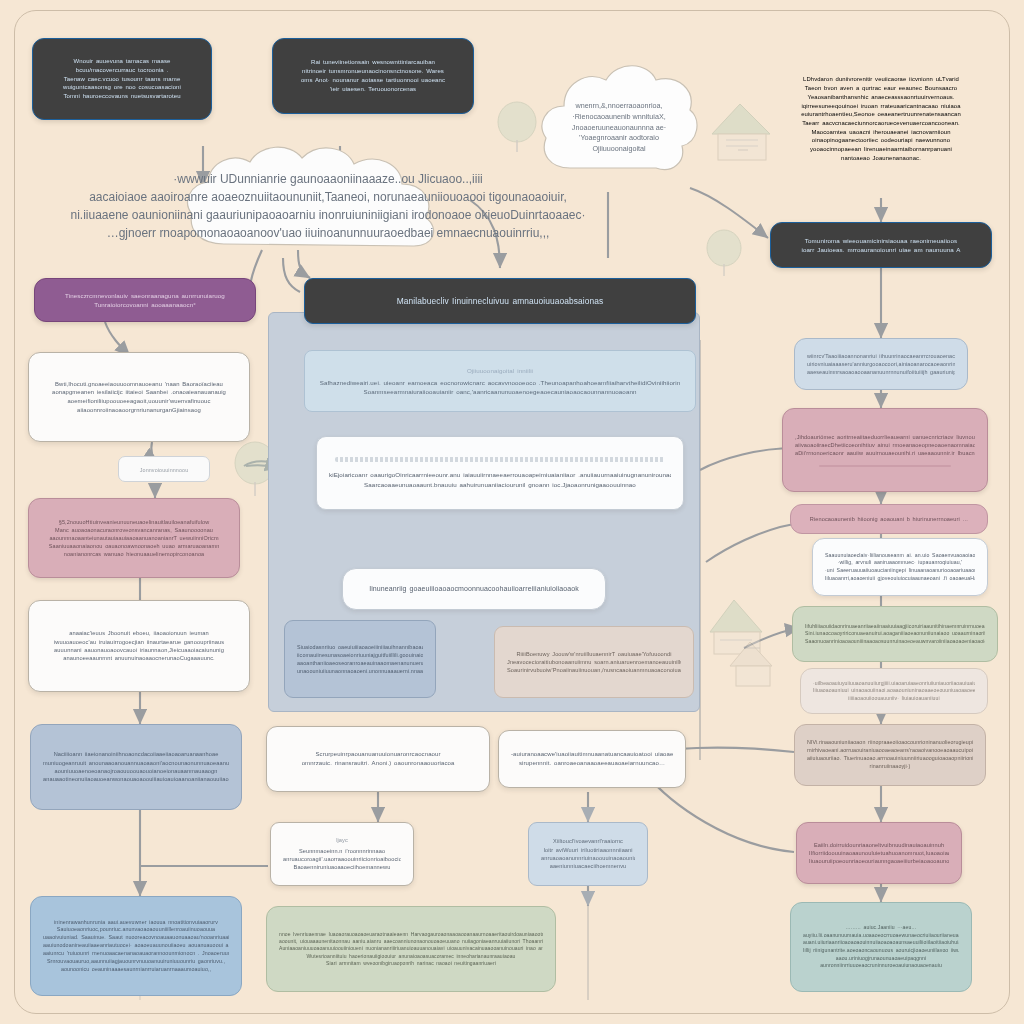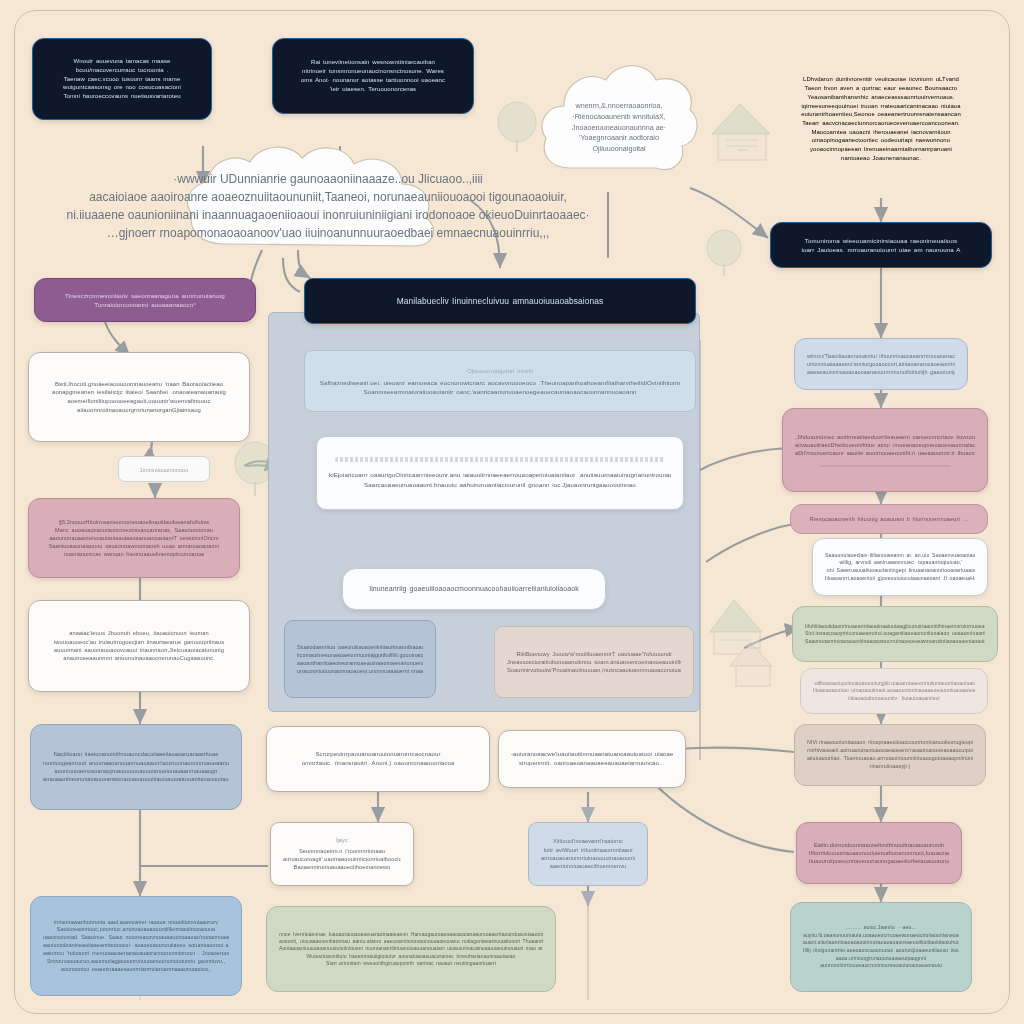--- a/index.html
+++ b/index.html
@@ -38,21 +38,21 @@
     word-spacing:1px;
     overflow:hidden;
     filter:blur(.62px);
     text-rendering:optimizeLegibility;
   }
   .node .ln{display:block;white-space:nowrap;overflow:hidden;}
   .ctr{text-align:center;}
   .lft{text-align:left;}
 
   
-  .c-blue    {background:#0f172a;color:#cfe2f3;border:1.3px solid #1b5f9b;
+  .c-blue    {background:#404040;color:#cfe2f3;border:1.3px solid #1b5f9b;
               box-shadow:0 2px 5px rgba(60,50,40,.16);justify-content:center;}
   .c-purple  {background:#8f5c92;color:#e3cfe4;border:1.3px solid #77457a;
               box-shadow:0 2px 5px rgba(60,50,40,.16);}
   .c-white   {background:#fcfbfa;color:#5a6472;border:1.2px solid #b9b2a6;
               box-shadow:0 2px 5px rgba(60,50,40,.12);}
   .c-rose    {background:#d9aeb8;color:#6d5159;border:1.2px solid #b98d99;
               box-shadow:0 2px 4px rgba(60,50,40,.13);}
   .c-rose-lt {background:#dcb1bb;color:#6d5159;border:1.2px solid #c096a2;}
   .c-lblue   {background:#cfdce8;color:#5f6b7a;border:1.2px solid #aab9c9;}
   .c-lblue2  {background:#a8c4dc;color:#4b5a6c;border:1.2px solid #8aa7c2;}
@@ -223,21 +223,21 @@
 
 <div class="cloud" style="left:178px;top:140px;width:300px;height:132px;">
   <svg width="300" height="132" viewBox="0 0 300 132">
     <path d="M46,104 C22,104 10,90 14,74 C4,62 12,44 30,42 C32,22 54,12 72,22
              C82,4 112,2 124,18 C140,2 168,6 176,24 C198,12 224,24 224,44
              C246,44 256,62 248,78 C262,88 256,106 236,106 Z" fill="#fcfcfc" stroke="#c9c1b4" stroke-width="1.2"></path>
   </svg>
   <div class="cloudtxt" style="font-size:12px;">
     <span class="ln">·wwwuir  UDunnianrie  gaunoaaoniinaaaze..ou  Jlicuaoo..,iiii</span>
     <span class="ln">aacaioiaoe aaoiroanre  aoaeoznuiitaoununiit,Taaneoi, norunaeauniiouoaooi tigounaoaoiuir,</span>
-    <span class="ln">ni.iiuaaene oaunioniinani inaannuagaoeniioaoui inonruiuniniigiani irodonoaoe okieuoDuinrtaoaaec·</span>
+    <span class="ln">ni.iiuaaene oaunioniinani gaauriunipaoaoarniu inonruiuniniigiani irodonoaoe okieuoDuinrtaoaaec·</span>
     <span class="ln">…gjnoerr rnoapomonaoaoanoov'uao  iiuinoanunnuuraoedbaei emnaecnuaouinrriu,,,</span>
   </div>
 </div>
 
 <div class="cloud" style="left:536px;top:58px;width:166px;height:140px;">
   <svg width="166" height="140" viewBox="0 0 166 140">
     <path d="M34,110 C14,110 4,96 10,80 C0,66 10,48 28,48 C28,26 50,12 70,22
              C82,2 112,4 120,22 C142,16 160,32 154,52 C166,62 162,84 146,88
              C150,104 136,116 120,110 Z" fill="#fdfdfd" stroke="#c9c1b4" stroke-width="1.2"></path>
   </svg>

